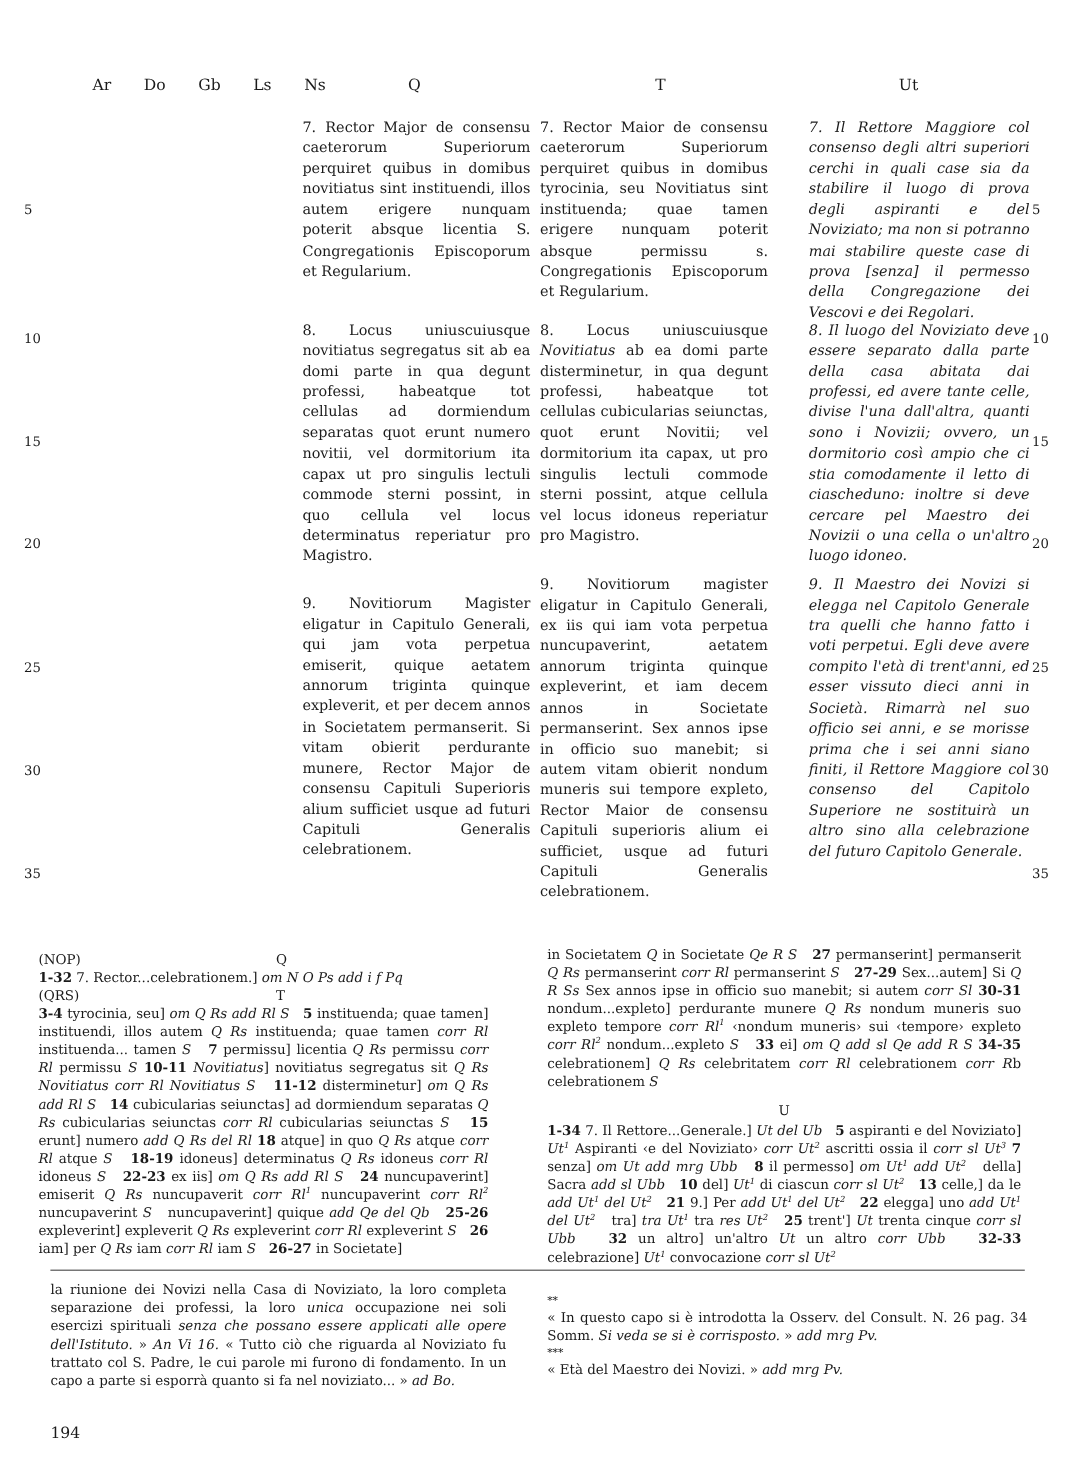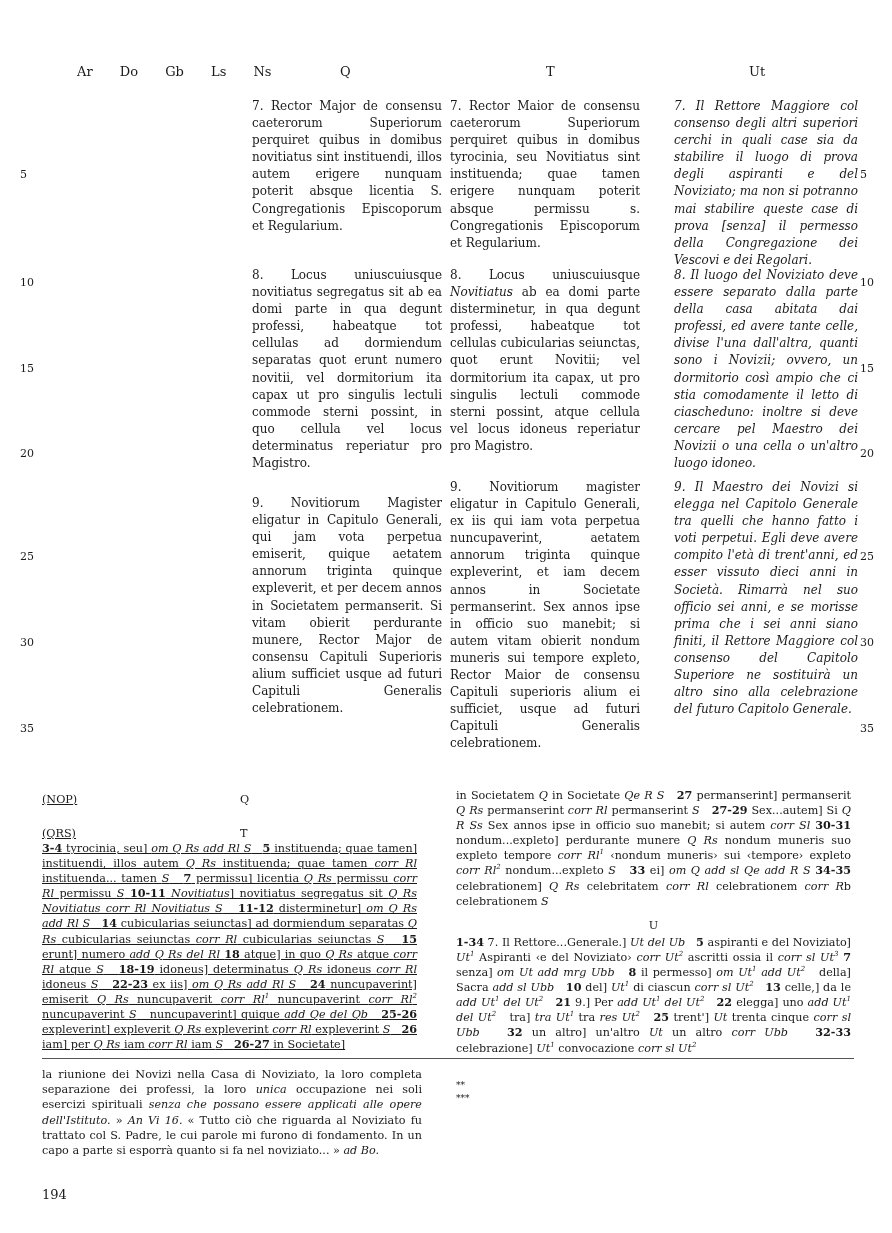--- a/index.html
+++ b/index.html
@@ -12,21 +12,21 @@
   .hdr { font-size: 13px; top: 64px; }
   .sig-list span { margin-right: 12px; margin-left: 11px; }
   .col { position: absolute; font-size: 12px; line-height: 17.1px; text-align: justify; hyphens: none; }
   .colQ { left: 252px; width: 190px; }
   .colT { left: 450px; width: 190px; }
   .colU { left: 663px; width: 184px; font-style: italic; margin-left: 11px; }
   .ln { position: absolute; font-size: 11px; }
   .lnL { left: 20px; }
   .lnR { left: 860px; }
   .app { position: absolute; font-size: 11.2px; line-height: 15.1px; text-align: justify; }
-  .appL { left: 42px; width: 375px; text-decoration: underline; }
+  .appL { left: 32px; width: 375px; }
   .appR { left: 456px; width: 395px; }
   .app b { font-weight: bold; }
   .app i { font-style: italic; }
   .center { text-align: center; }
   .rule { position: absolute; left: 42px; width: 812px; height: 0; border-top: 1.5px solid #555; }
   .note { position: absolute; font-size: 11.2px; line-height: 15.2px; text-align: justify; }
   .small-i { font-style: italic; font-size: 9px; }
   sup { font-size: 7px; vertical-align: super; line-height: 0; }
 </style>
 </head>
@@ -69,37 +69,44 @@
 
 <div class="col colQ" style="top:495px;">9. Novitiorum Magister eligatur in Capitulo Generali, qui jam vota perpetua emiserit, quique aetatem annorum triginta quinque expleverit, et per decem annos in Societatem permanserit. Si vitam obierit perdurante munere, Rector Major de consensu Capituli Superioris alium sufficiet usque ad futuri Capituli Generalis celebrationem.</div>
 <div class="col colT" style="top:479px;">9. Novitiorum magister eligatur in Capitulo Generali, ex iis qui iam vota perpetua nuncupaverint, aetatem annorum triginta quinque expleverint, et iam decem annos in Societate permanserint. Sex annos ipse in officio suo manebit; si autem vitam obierit nondum muneris sui tempore expleto, Rector Maior de consensu Capituli superioris alium ei sufficiet, usque ad futuri Capituli Generalis celebrationem.</div>
 <div class="col colU" style="top:479px;">9. Il Maestro dei Novizi si elegga nel Capitolo Generale tra quelli che hanno fatto i voti perpetui. Egli deve avere compito l'età di trent'anni, ed esser vissuto dieci anni in Società. Rimarrà nel suo officio sei anni, e se morisse prima che i sei anni siano finiti, il Rettore Maggiore col consenso del Capitolo Superiore ne sostituirà un altro sino alla celebrazione del futuro Capitolo Generale.</div>
 
 <div class="app appL" style="top:792px;">
   <div style="position:relative; height:15px;">
     <span>(NOP)</span>
     <span style="position:absolute; left:198px;">Q</span>
   </div>
-  <div style="position:relative; height:15px; margin-top:19px;">
+  <div>
+    <b>1-32</b>
+    <span>7. Rector...celebrationem.]</span>
+    <i>om N O Ps add i f Pq</i>
+  </div>
+  <div style="position:relative; height:15px; ">
     <span>(QRS)</span>
     <span style="position:absolute; left:198px;">T</span>
   </div>
   <div><b>3-4</b> tyrocinia, seu] <i>om Q Rs add Rl S</i> &nbsp;&nbsp;<b>5</b> instituenda; quae tamen] instituendi, illos autem <i>Q Rs</i> instituenda; quae tamen <i>corr Rl</i> instituenda... tamen <i>S</i> &nbsp;&nbsp;<b>7</b> permissu] licentia <i>Q Rs</i> permissu <i>corr Rl</i> permissu <i>S</i> <b>10-11</b> <i>Novitiatus</i>] novitiatus segregatus sit <i>Q Rs Novitiatus corr Rl Novitiatus S</i> &nbsp;&nbsp;<b>11-12</b> disterminetur] <i>om Q Rs add Rl S</i> &nbsp;&nbsp;<b>14</b> cubicularias seiunctas] ad dormiendum separatas <i>Q Rs</i> cubicularias seiunctas <i>corr Rl</i> cubicularias seiunctas <i>S</i> &nbsp;&nbsp;<b>15</b> erunt] numero <i>add Q Rs del Rl</i> <b>18</b> atque] in quo <i>Q Rs</i> atque <i>corr Rl</i> atque <i>S</i> &nbsp;&nbsp;<b>18-19</b> idoneus] determinatus <i>Q Rs</i> idoneus <i>corr Rl</i> idoneus <i>S</i> &nbsp;&nbsp;<b>22-23</b> ex iis] <i>om Q Rs add Rl S</i> &nbsp;&nbsp;<b>24</b> nuncupaverint] emiserit <i>Q Rs</i> nuncupaverit <i>corr Rl<sup>1</sup></i> nuncupaverint <i>corr Rl<sup>2</sup></i> nuncupaverint <i>S</i> &nbsp;&nbsp;nuncupaverint] quique <i>add Qe del Qb</i> &nbsp;&nbsp;<b>25-26</b> expleverint] expleverit <i>Q Rs</i> expleverint <i>corr Rl</i> expleverint <i>S</i> &nbsp;&nbsp;<b>26</b> iam] per <i>Q Rs</i> iam <i>corr Rl</i> iam <i>S</i> &nbsp;&nbsp;<b>26-27</b> in Societate]</div>
 </div>
 
 <div class="app appR" style="top:788px;">
   <div>in Societatem <i>Q</i> in Societate <i>Qe R S</i> &nbsp;&nbsp;<b>27</b> permanserint] permanserit <i>Q Rs</i> permanserint <i>corr Rl</i> permanserint <i>S</i> &nbsp;&nbsp;<b>27-29</b> Sex...autem] Si <i>Q R Ss</i> Sex annos ipse in officio suo manebit; si autem <i>corr Sl</i> <b>30-31</b> nondum...expleto] perdurante munere <i>Q Rs</i> nondum muneris suo expleto tempore <i>corr Rl<sup>1</sup></i> ‹nondum muneris› sui ‹tempore› expleto <i>corr Rl<sup>2</sup></i> nondum...expleto <i>S</i> &nbsp;&nbsp;<b>33</b> ei] <i>om Q add sl Qe add R S</i> <b>34-35</b> celebrationem] <i>Q Rs</i> celebritatem <i>corr Rl</i> celebrationem <i>corr R</i>b celebrationem <i>S</i></div>
   <div class="center" style="margin-top:9px; margin-bottom:2px;">U</div>
   <div><b>1-34</b> 7. Il Rettore...Generale.] <i>Ut del Ub</i> &nbsp;&nbsp;<b>5</b> aspiranti e del Noviziato] <i>Ut<sup>1</sup></i> Aspiranti ‹e del Noviziato› <i>corr Ut<sup>2</sup></i> ascritti ossia il <i>corr sl Ut<sup>3</sup></i> <b>7</b> senza] <i>om Ut add mrg Ubb</i> &nbsp;&nbsp;<b>8</b> il permesso] <i>om Ut<sup>1</sup> add Ut<sup>2</sup></i> &nbsp;&nbsp;della] Sacra <i>add sl Ubb</i> &nbsp;&nbsp;<b>10</b> del] <i>Ut<sup>1</sup></i> di ciascun <i>corr sl Ut<sup>2</sup></i> &nbsp;&nbsp;<b>13</b> celle,] da le <i>add Ut<sup>1</sup> del Ut<sup>2</sup></i> &nbsp;&nbsp;<b>21</b> 9.] Per <i>add Ut<sup>1</sup> del Ut<sup>2</sup></i> &nbsp;&nbsp;<b>22</b> elegga] uno <i>add Ut<sup>1</sup> del Ut<sup>2</sup></i> &nbsp;&nbsp;tra] <i>tra Ut<sup>1</sup></i> tra <i>res Ut<sup>2</sup></i> &nbsp;&nbsp;<b>25</b> trent'] <i>Ut</i> trenta cinque <i>corr sl Ubb</i> &nbsp;&nbsp;<b>32</b> un altro] un'altro <i>Ut</i> un altro <i>corr Ubb</i> &nbsp;&nbsp;<b>32-33</b> celebrazione] <i>Ut<sup>1</sup></i> convocazione <i>corr sl Ut<sup>2</sup></i></div>
 </div>
 
 <div class="rule" style="top:1058px;"></div>
 
 <div class="note" style="top:1064px; left:42px; width:380px;">
   <div style="margin-top:3px;"><span>la riunione dei Novizi nella Casa di Noviziato, la loro completa separazione dei professi, la loro </span><i>unica</i><span> occupazione nei soli esercizi spirituali </span><i>senza che possano essere applicati alle opere dell'Istituto.</i><span> » </span><i>An Vi 16.</i><span> « Tutto ciò che riguarda al Noviziato fu trattato col S. Padre, le cui parole mi furono di fondamento. In un capo a parte si esporrà quanto si fa nel noviziato... » </span><i>ad Bo.</i></div>
 </div>
 
 <div class="note" style="top:1080px; left:456px; width:400px;">
   <div style="font-size:9px; line-height:11px;">**</div>
+  <div><span>« In questo capo si è introdotta la Osserv. del Consult. N. 26 pag. 34 Somm. </span><i>Si veda se si è corrisposto.</i><span> » </span><i>add mrg Pv.</i></div>
   <div style="font-size:9px; line-height:11px; margin-top:2px;">***</div>
+  <div><span>« Età del Maestro dei Novizi. » </span><i>add mrg Pv.</i></div>
 </div>
 
 <div class="abs" style="left:42px; top:1187px; font-size:13px;">194</div>
 
 </body></html>

